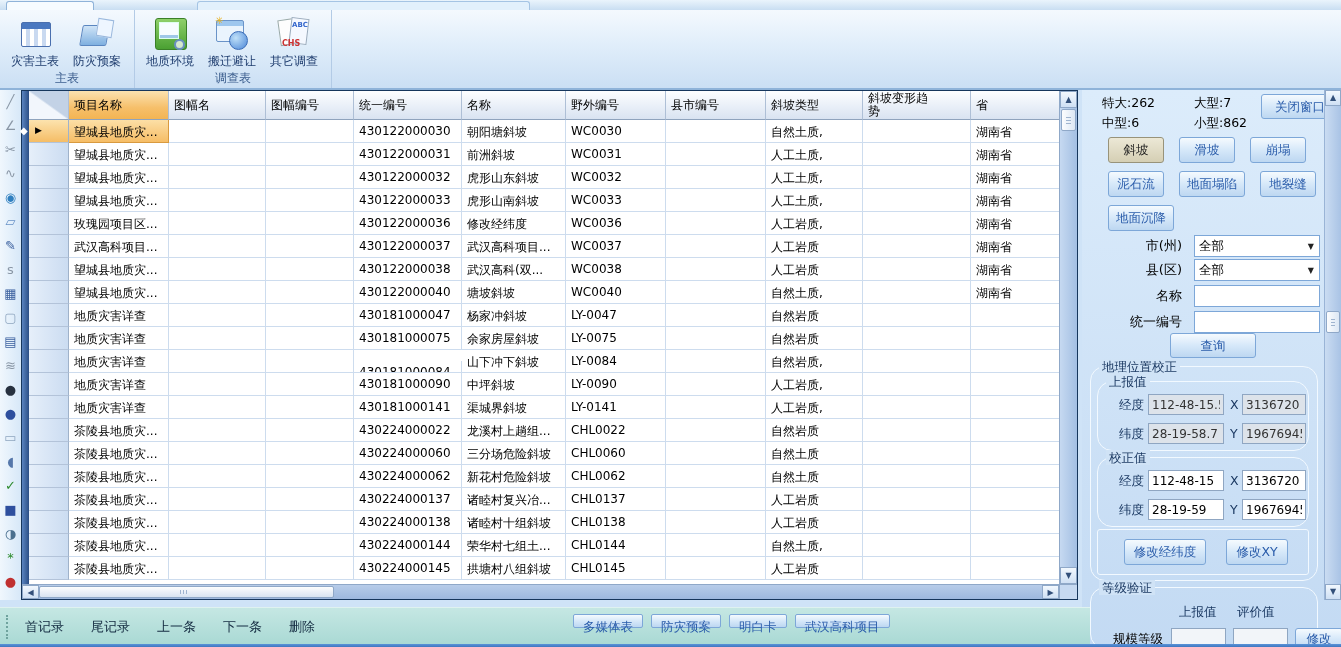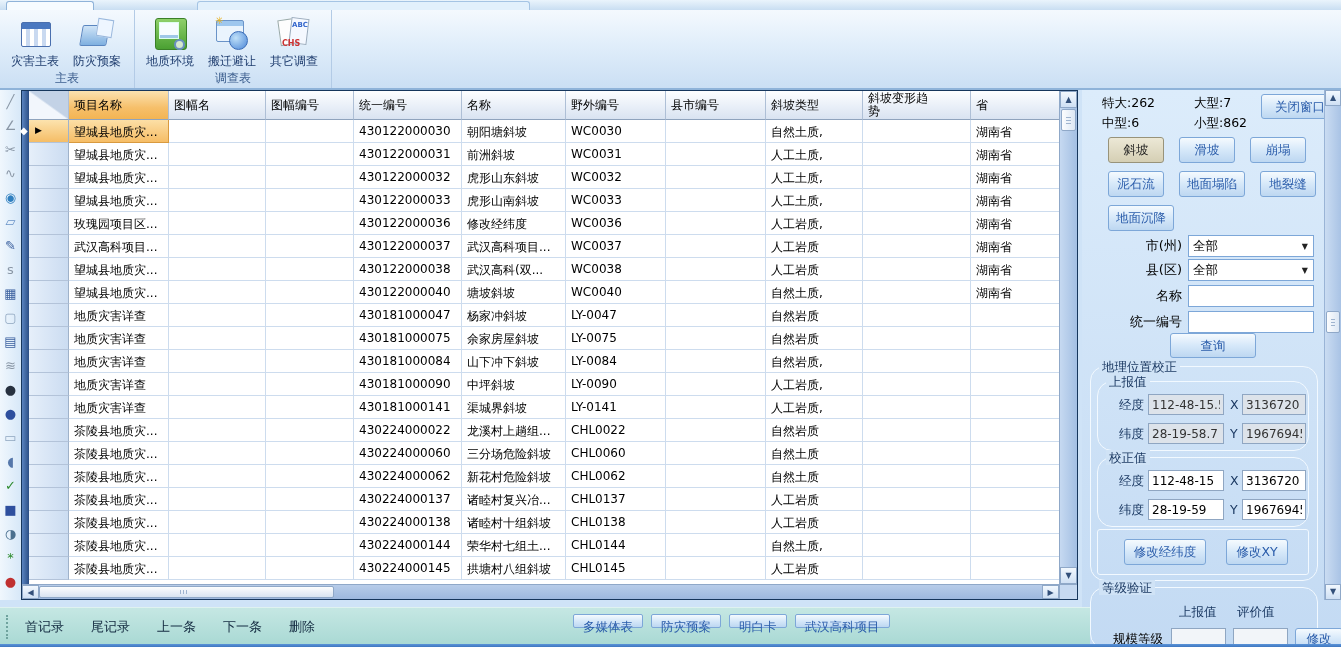--- a/index.html
+++ b/index.html
@@ -79,21 +79,21 @@
   .rp-scroll .vs-thumb{height:22px;margin-top:205px}
   .rp-stats{position:absolute;left:20px;top:5px;width:170px;display:grid;grid-template-columns:92px 92px;row-gap:3px;font-size:12.5px}
   .rp-close{position:absolute;right:14px;top:4px;width:66px;height:25px;overflow:hidden}
   .btn-blue{display:inline-block;text-align:center;font-size:12.5px;color:#2a5caa;background:linear-gradient(#f5fafe,#d6e8f9 50%,#bdd7f1);border:1px solid #7da7d8;border-radius:3px;cursor:pointer;white-space:nowrap}
   .rp-close .btn-blue{width:78px;height:25px;line-height:23px}
   .rp-types{position:absolute;left:26px;top:47px;width:218px;display:flex;flex-wrap:wrap;gap:8px 15px}
   .type-btn{min-width:56px;padding:0 7px;height:26px;line-height:24px}
   .type-btn.active{background:linear-gradient(#ece8d6,#d5cfb4);border-color:#98937a;color:#1c1c1c}
   .rp-row{position:absolute;left:0;width:100%;height:22px;font-size:13px}
   .rp-lab{position:absolute;left:0;width:100px;text-align:right;line-height:22px;color:#000}
-  .rp-field{position:absolute;left:106px;width:126px;height:22px;background:#fff;border:1px solid #7da7d8;font-size:12.5px;padding:0 4px;font-family:inherit}
+  .rp-field{position:absolute;left:112px;width:126px;height:22px;background:#fff;border:1px solid #7da7d8;font-size:12.5px;padding:0 4px;font-family:inherit}
   .rp-combo{line-height:20px;cursor:pointer}
   .rp-combo .carr{position:absolute;right:5px;top:1px;font-size:8px;color:#222}
   .rp-query{position:absolute;left:88px;top:243px;width:86px;height:25px;line-height:23px}
   .fieldset{position:absolute;border:1px solid #f2f9ff;border-radius:15px}
   .fs-label{position:absolute;top:-8px;left:8px;padding:0 3px;background:#d0e3f6;color:#17355f;font-size:12.5px;line-height:15px}
   .geo-fs{left:8px;top:276px;width:228px;height:215px}
   .sub-fs{left:6px;width:212px;height:70px}
   .geo-row{position:absolute;left:0;width:100%;height:22px}
   .geo-lab{position:absolute;left:0;width:46px;text-align:right;line-height:22px;color:#17355f;font-size:12.5px}
   .geo-in{position:absolute;height:21px;border:1px solid #8fa6c2;font-size:12px;padding:0 3px;font-family:inherit}
@@ -350,21 +350,21 @@
         <div class="g-cell" style="flex: 0 0 100px;"></div>
         <div class="g-cell" style="flex: 0 0 97px;">自然岩质</div>
         <div class="g-cell" style="flex: 0 0 108px;"></div>
         <div class="g-cell" style="flex: 0 0 90px;"></div>
       </div>
       <div class="g-row">
         <div class="g-cell g-selcell" style="flex: 0 0 40px;"></div>
         <div class="g-cell" style="flex: 0 0 100px;">地质灾害详查</div>
         <div class="g-cell" style="flex: 0 0 97px;"></div>
         <div class="g-cell" style="flex: 0 0 88px;"></div>
-        <div class="g-cell" style="flex: 0 0 108px;">430181000084</div>
+        <div class="g-cell" style="flex: 0 0 108px; margin-top: 11px;">430181000084</div>
         <div class="g-cell" style="flex: 0 0 104px;">山下冲下斜坡</div>
         <div class="g-cell" style="flex: 0 0 100px;">LY-0084</div>
         <div class="g-cell" style="flex: 0 0 100px;"></div>
         <div class="g-cell" style="flex: 0 0 97px;">自然岩质,</div>
         <div class="g-cell" style="flex: 0 0 108px;"></div>
         <div class="g-cell" style="flex: 0 0 90px;"></div>
       </div>
       <div class="g-row">
         <div class="g-cell g-selcell" style="flex: 0 0 40px;"></div>
         <div class="g-cell" style="flex: 0 0 100px;">地质灾害详查</div>

